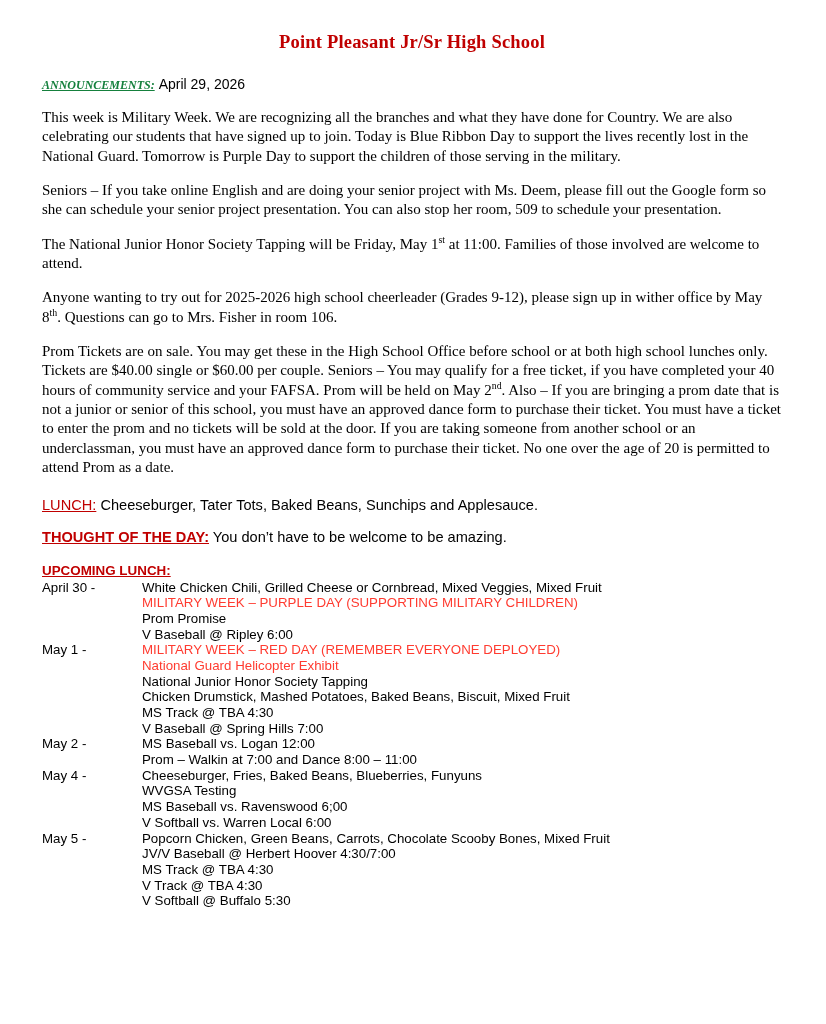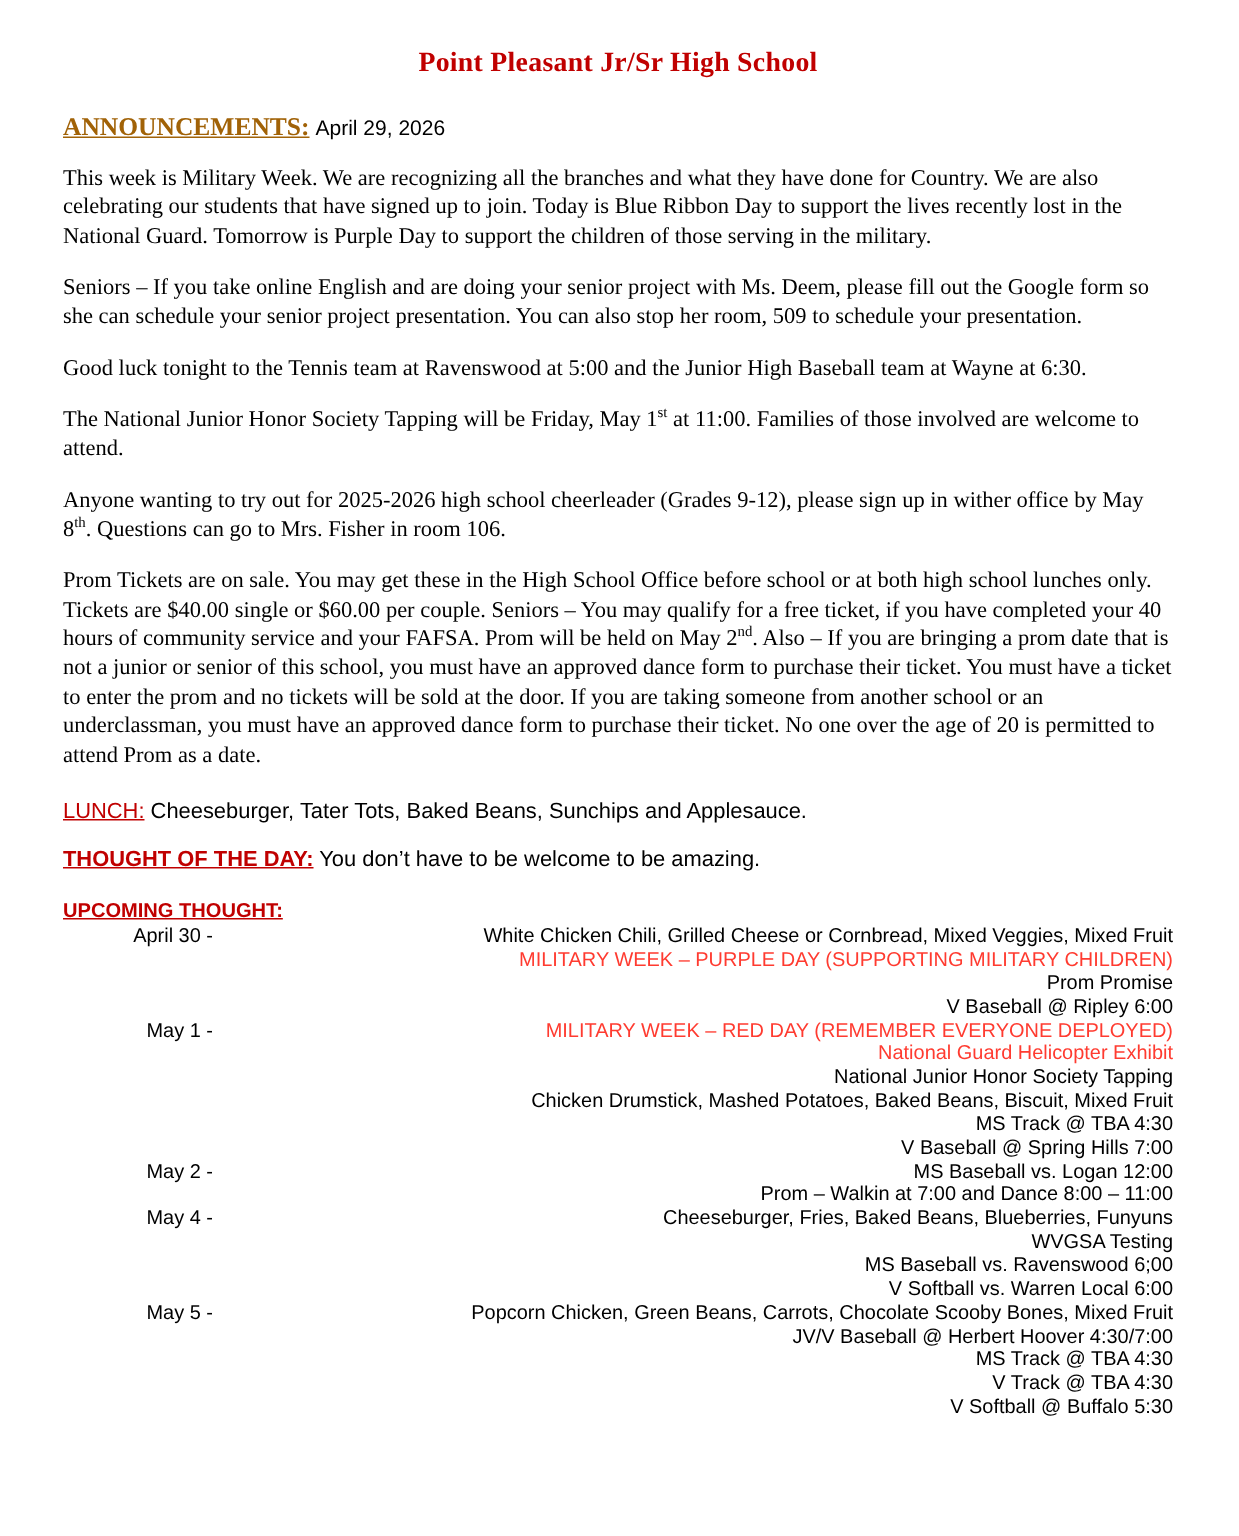--- a/index.html
+++ b/index.html
@@ -28,24 +28,25 @@
     font-weight: bold;
     font-size: 18.5px;
     margin: 8px 0 0 0;
     letter-spacing: 0.2px;
   }
   .ann-line {
     margin-top: 22px;
     font-size: 15.5px;
   }
   .ann-label {
-    color: #a16207;
+    color: #15803d;
     font-weight: bold;
+    font-style: italic;
     text-decoration: underline;
-    font-size: 17px;
+    font-size: 12px;
   }
   .ann-date {
     font-family: "Liberation Sans", sans-serif;
     font-size: 14px;
     color: #000;
     margin-left: 4px;
   }
   p.body-para {
     font-size: 15px;
     line-height: 1.29;
@@ -84,21 +85,20 @@
     text-decoration: underline;
     font-family: "Liberation Sans", sans-serif;
     font-size: 13.4px;
   }
   table.events {
     margin-top: 2px;
     border-collapse: collapse;
     font-family: "Liberation Sans", sans-serif;
     font-size: 13.3px;
     width: 100%;
-    text-align: right;
   }
   table.events td {
     vertical-align: top;
     padding: 0;
     line-height: 1.18;
   }
   td.date-cell {
     width: 100px;
     white-space: nowrap;
   }
@@ -117,39 +117,38 @@
   <div class="school-title">Point Pleasant Jr/Sr High School</div>
 
   <div class="ann-line">
     <span class="ann-label">ANNOUNCEMENTS:</span><span class="ann-date">April 29, 2026</span>
   </div>
 
   <p class="body-para">This week is Military Week. We are recognizing all the branches and what they have done for Country. We are also celebrating our students that have signed up to join. Today is Blue Ribbon Day to support the lives recently lost in the National Guard. Tomorrow is Purple Day to support the children of those serving in the military.</p>
 
   <p class="body-para">Seniors – If you take online English and are doing your senior project with Ms. Deem, please fill out the Google form so she can schedule your senior project presentation. You can also stop her room, 509 to schedule your presentation.</p>
 
-  <p class="body-para">Good luck tonight to the Tennis team at Ravenswood at 5:00 and the Junior High Baseball team at Wayne at 6:30.</p>
 
   <p class="body-para"><span>The National Junior Honor Society Tapping will be Friday, May 1</span><sup>st</sup><span> at 11:00. Families of those involved are welcome to attend.</span></p>
 
   <p class="body-para"><span>Anyone wanting to try out for 2025-2026 high school cheerleader (Grades 9-12), please sign up in wither office by May 8</span><sup>th</sup><span>. Questions can go to Mrs. Fisher in room 106.</span></p>
 
   <p class="body-para"><span>Prom Tickets are on sale. You may get these in the High School Office before school or at both high school lunches only. Tickets are $40.00 single or $60.00 per couple. Seniors – You may qualify for a free ticket, if you have completed your 40 hours of community service and your FAFSA. Prom will be held on May 2</span><sup>nd</sup><span>. Also – If you are bringing a prom date that is not a junior or senior of this school, you must have an approved dance form to purchase their ticket. You must have a ticket to enter the prom and no tickets will be sold at the door. If you are taking someone from another school or an underclassman, you must have an approved dance form to purchase their ticket. No one over the age of 20 is permitted to attend Prom as a date.</span></p>
 
   <div class="lunch-row">
     <span class="lunch-label">LUNCH:</span>
     <span>Cheeseburger, Tater Tots, Baked Beans, Sunchips and Applesauce.</span>
   </div>
 
   <div class="thought-row">
     <span class="thought-label">THOUGHT OF THE DAY:</span>
     <span>You don’t have to be welcome to be amazing.</span>
   </div>
 
-  <div class="upcoming-label">UPCOMING THOUGHT:</div>
+  <div class="upcoming-label">UPCOMING LUNCH:</div>
 
   <table class="events">
     <tbody>
       <tr>
         <td class="date-cell">April 30 -</td>
         <td>
           <div class="ev-line">White Chicken Chili, Grilled Cheese or Cornbread, Mixed Veggies, Mixed Fruit</div>
           <div class="ev-line ev-red">MILITARY WEEK – PURPLE DAY (SUPPORTING MILITARY CHILDREN)</div>
           <div class="ev-line">Prom Promise</div>
           <div class="ev-line">V Baseball @ Ripley 6:00</div>

